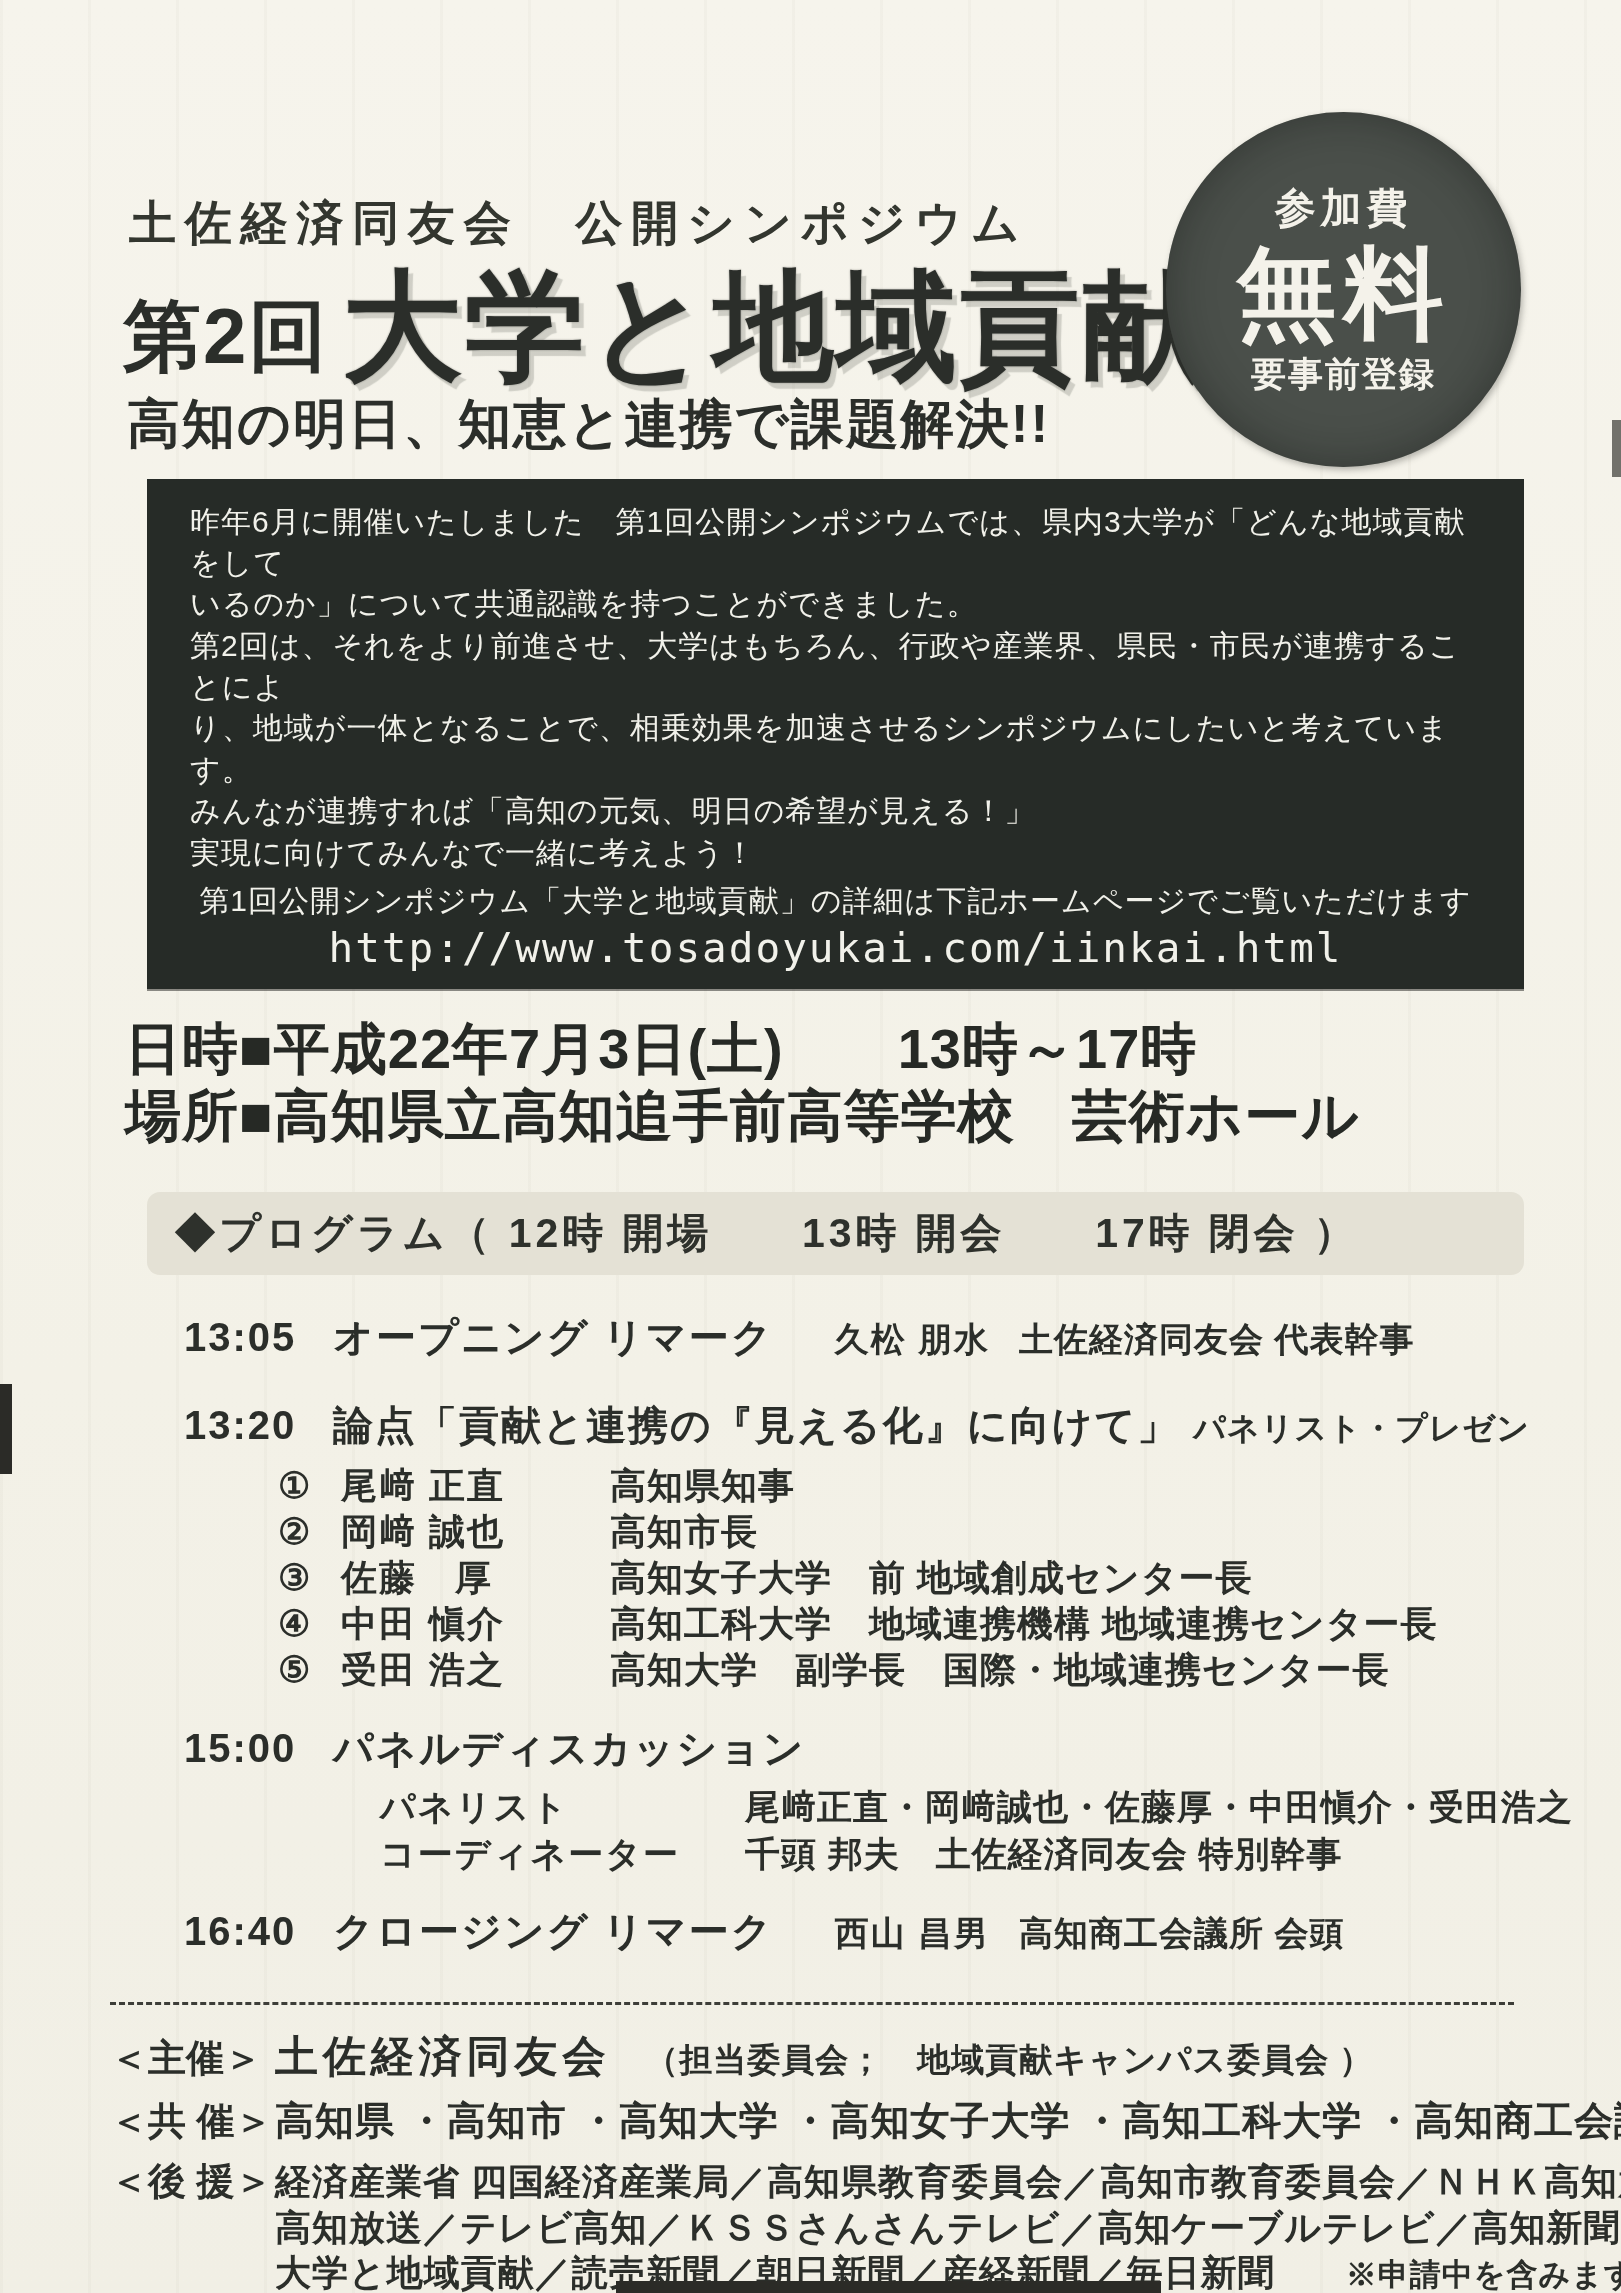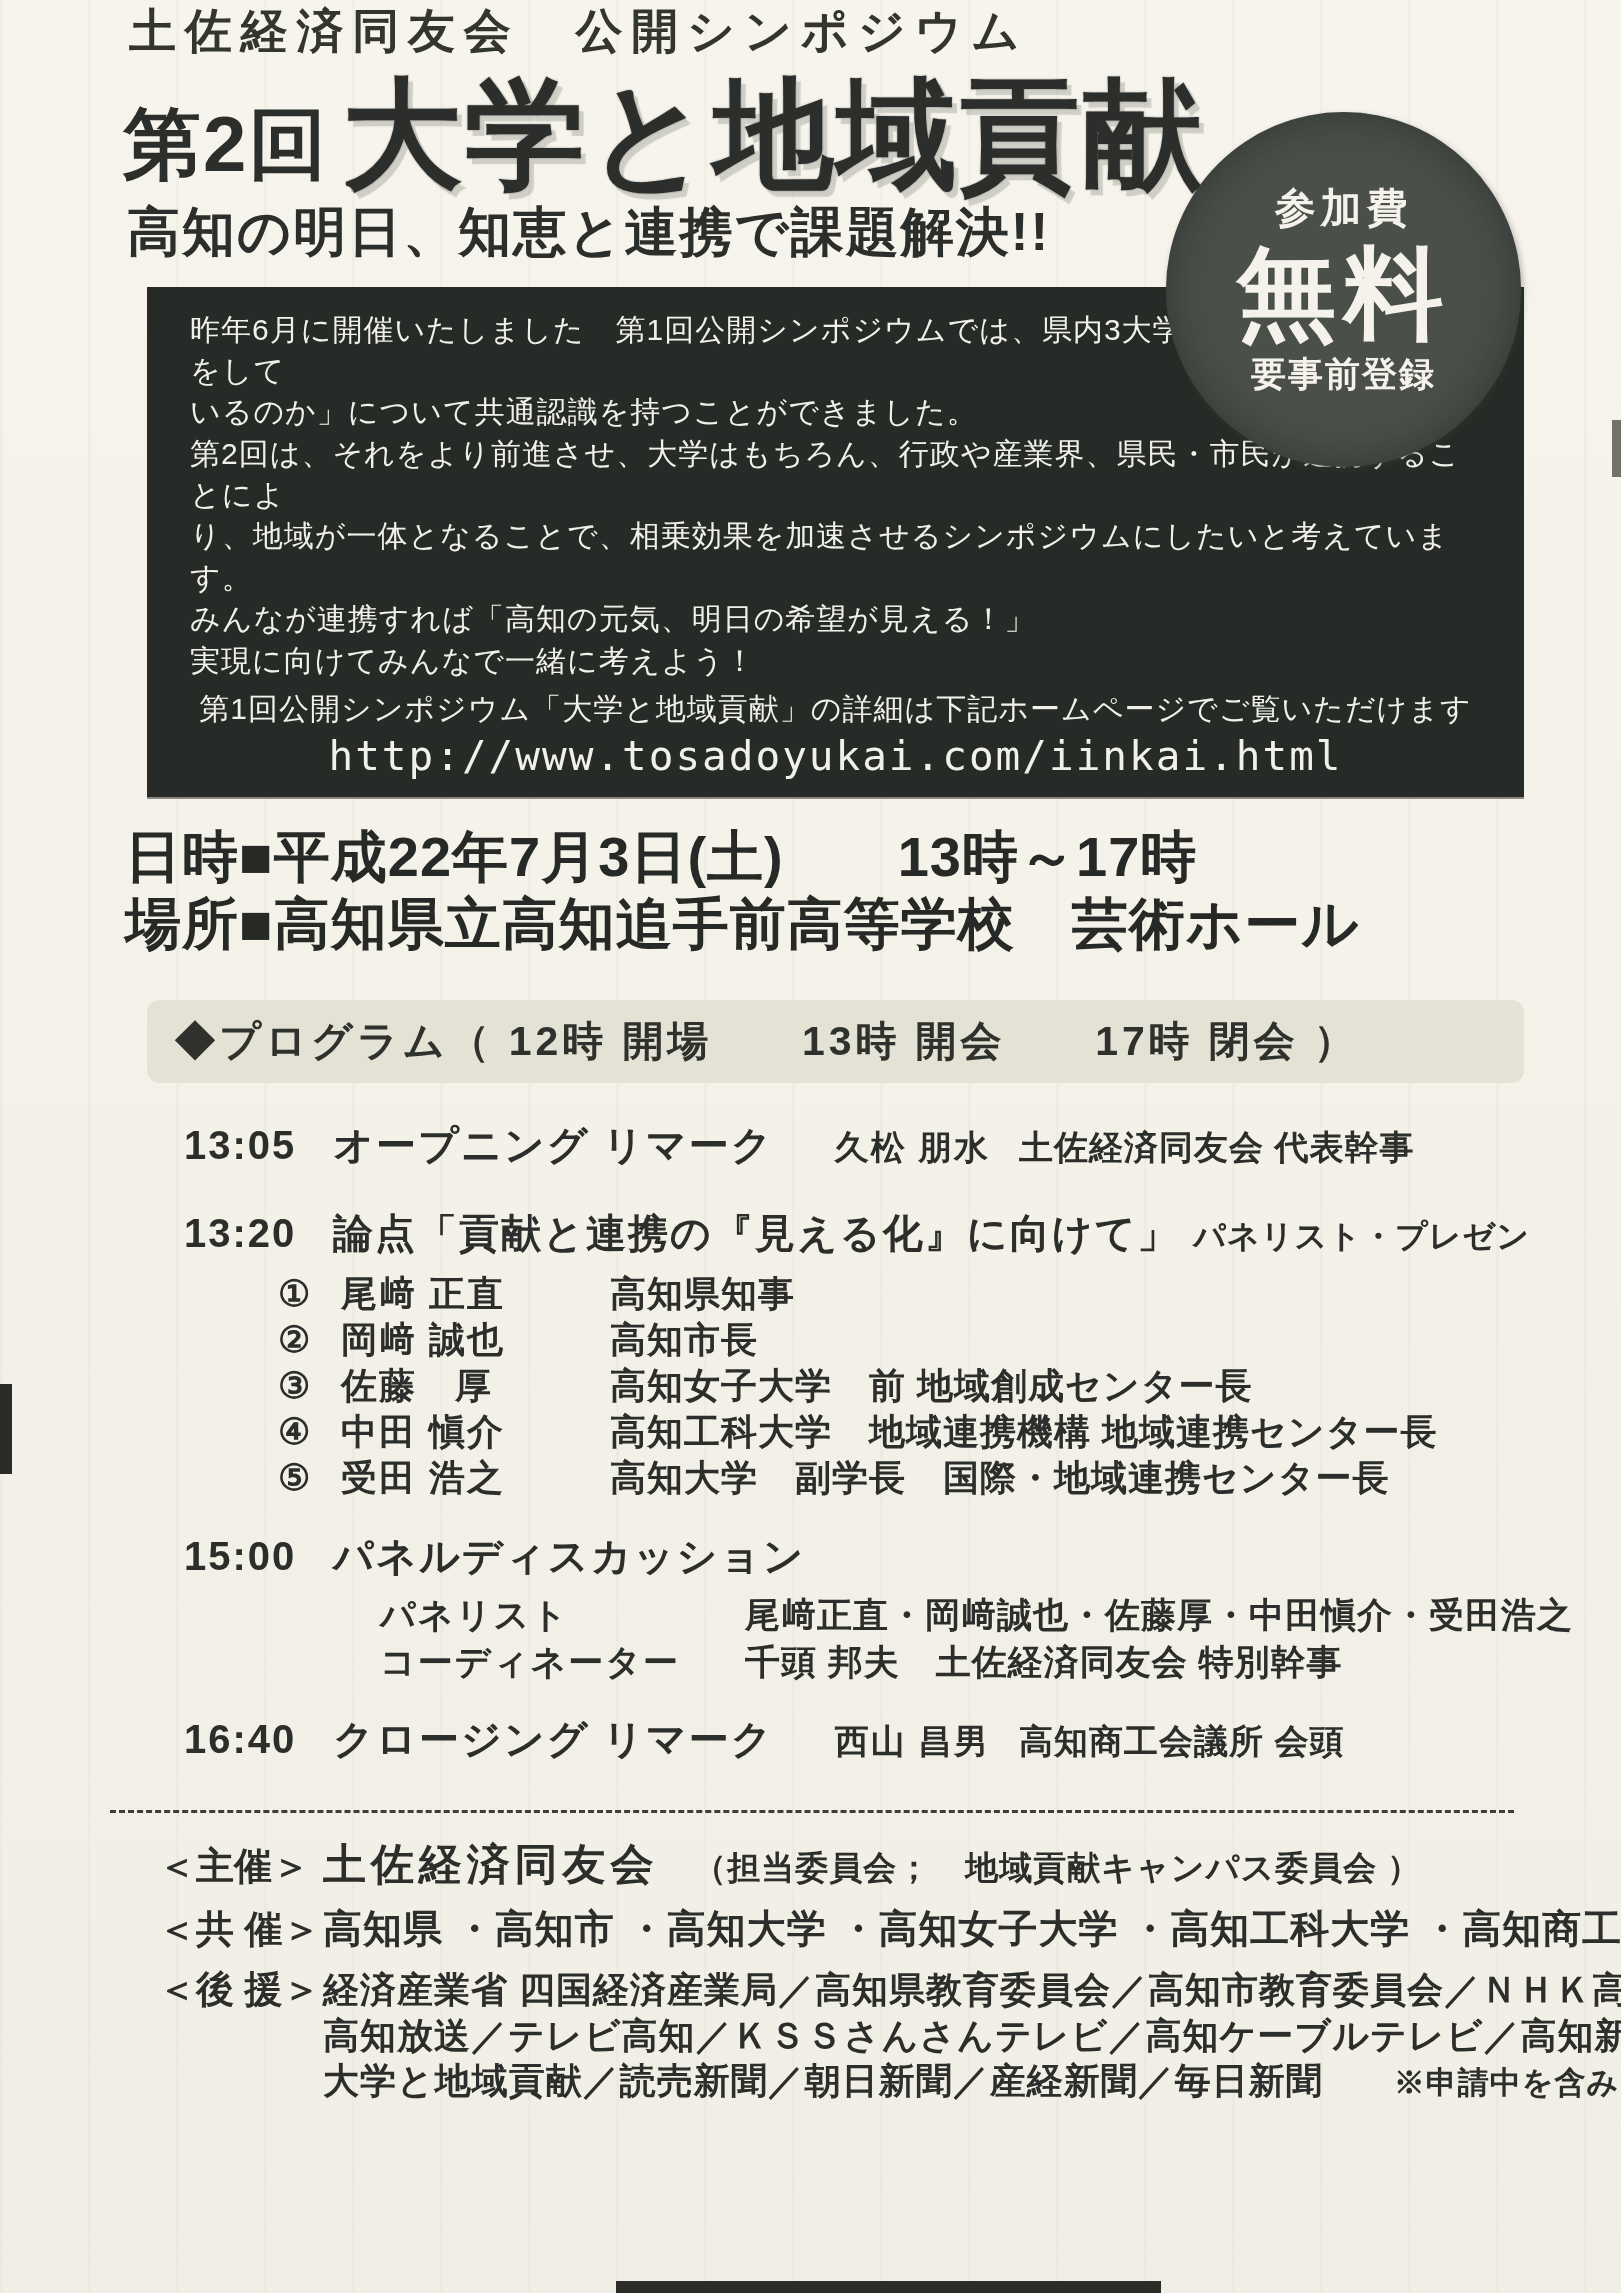--- a/index.html
+++ b/index.html
@@ -7,21 +7,21 @@
     position:relative; width:1621px; height:2294px; margin:0 auto;
     background:#f4f2e9;
     background-image:
       repeating-linear-gradient(90deg, rgba(120,115,95,0.04) 0 2.9px, rgba(0,0,0,0) 2.9px 88px),
       linear-gradient(180deg, #f6f4ec 0%, #f3f1e7 60%, #f1efe5 100%);
     overflow:hidden;
     font-family:"Liberation Sans", sans-serif;
     color:#2b2e2a;
   }
   
-  .kicker { margin:0 0 0 129px; font-size:47px; font-weight:bold; letter-spacing:8.8px; color:#33362f; }
+  .kicker { margin:0 0 0 129px; padding-top:192px; font-size:47px; font-weight:bold; letter-spacing:8.8px; color:#33362f; }
   .title-row { margin:13.7px 0 0 123px; display:flex; align-items:flex-end; gap:13.7px; }
   .title-prefix { font-size:78px; font-weight:900; letter-spacing:2px; padding-bottom:7.8px; line-height:1; }
   .title-main { font-size:120px; font-weight:900; letter-spacing:2.9px; line-height:0.95;
     text-shadow:4.9px 5.9px 1px rgba(75,78,70,0.22), 0 0 2px rgba(20,20,18,0.45); }
   .subtitle { margin:11.8px 0 0 127px; font-size:53px; font-weight:900; letter-spacing:2px; line-height:1.15; }
   
   .badge { position:absolute; top:112px; left:1166px; width:355px; height:355px; border-radius:50%;
     background:#4a4f4a; color:#f4f2ea; display:flex; flex-direction:column; align-items:center; justify-content:center;
     text-align:center; box-shadow: inset 0 0 45px rgba(18,20,18,0.4), 2px 2.9px 5.9px rgba(60,60,55,0.35); }
   .badge-top { font-size:41px; font-weight:900; letter-spacing:4.9px; }
@@ -54,21 +54,21 @@
   .p-title { letter-spacing:1px; }
   .roles { margin:7.8px 0 0 196px; }
   .role-row { display:flex; align-items:baseline; height:47px; font-size:35px; font-weight:bold; white-space:nowrap; }
   .role-label { width:365px; flex:none; letter-spacing:2px; }
   .role-value { letter-spacing:1px; }
   
   .divider { margin:43px 0 0 110px; width:1404px; height:0; border-top:3.9px dashed #3d3d38; }
   
   .organizers { margin:23.5px 0 0 110px; }
   .org-row { display:flex; align-items:baseline; margin-top:7.8px; white-space:nowrap; }
-  .org-label { width:165px; flex:none; font-size:38px; font-weight:bold; letter-spacing:0;margin-left:48px; }
+  .org-label { width:165px; flex:none; font-size:38px; font-weight:bold; letter-spacing:0; }
   .org-host { font-size:43px; font-weight:900; letter-spacing:4.9px; }
   .org-host-note { font-size:33px; font-weight:bold; margin-left:35px; letter-spacing:1px; }
   .org-value { font-size:39px; font-weight:900; letter-spacing:1px; }
   .support-block { }
   .support-line { font-size:36px; font-weight:bold; line-height:1.27; letter-spacing:1px; white-space:nowrap; }
   .support-note { font-size:31px; font-weight:bold; margin-left:71px; letter-spacing:1px; }
   
   .artifact { position:absolute; background:#2b2b27; }
   .artifact-1 { left:0; top:1384px; width:11.8px; height:90px; }
   .artifact-2 { right:0; top:420px; width:8.8px; height:57px; opacity:0.65; }

